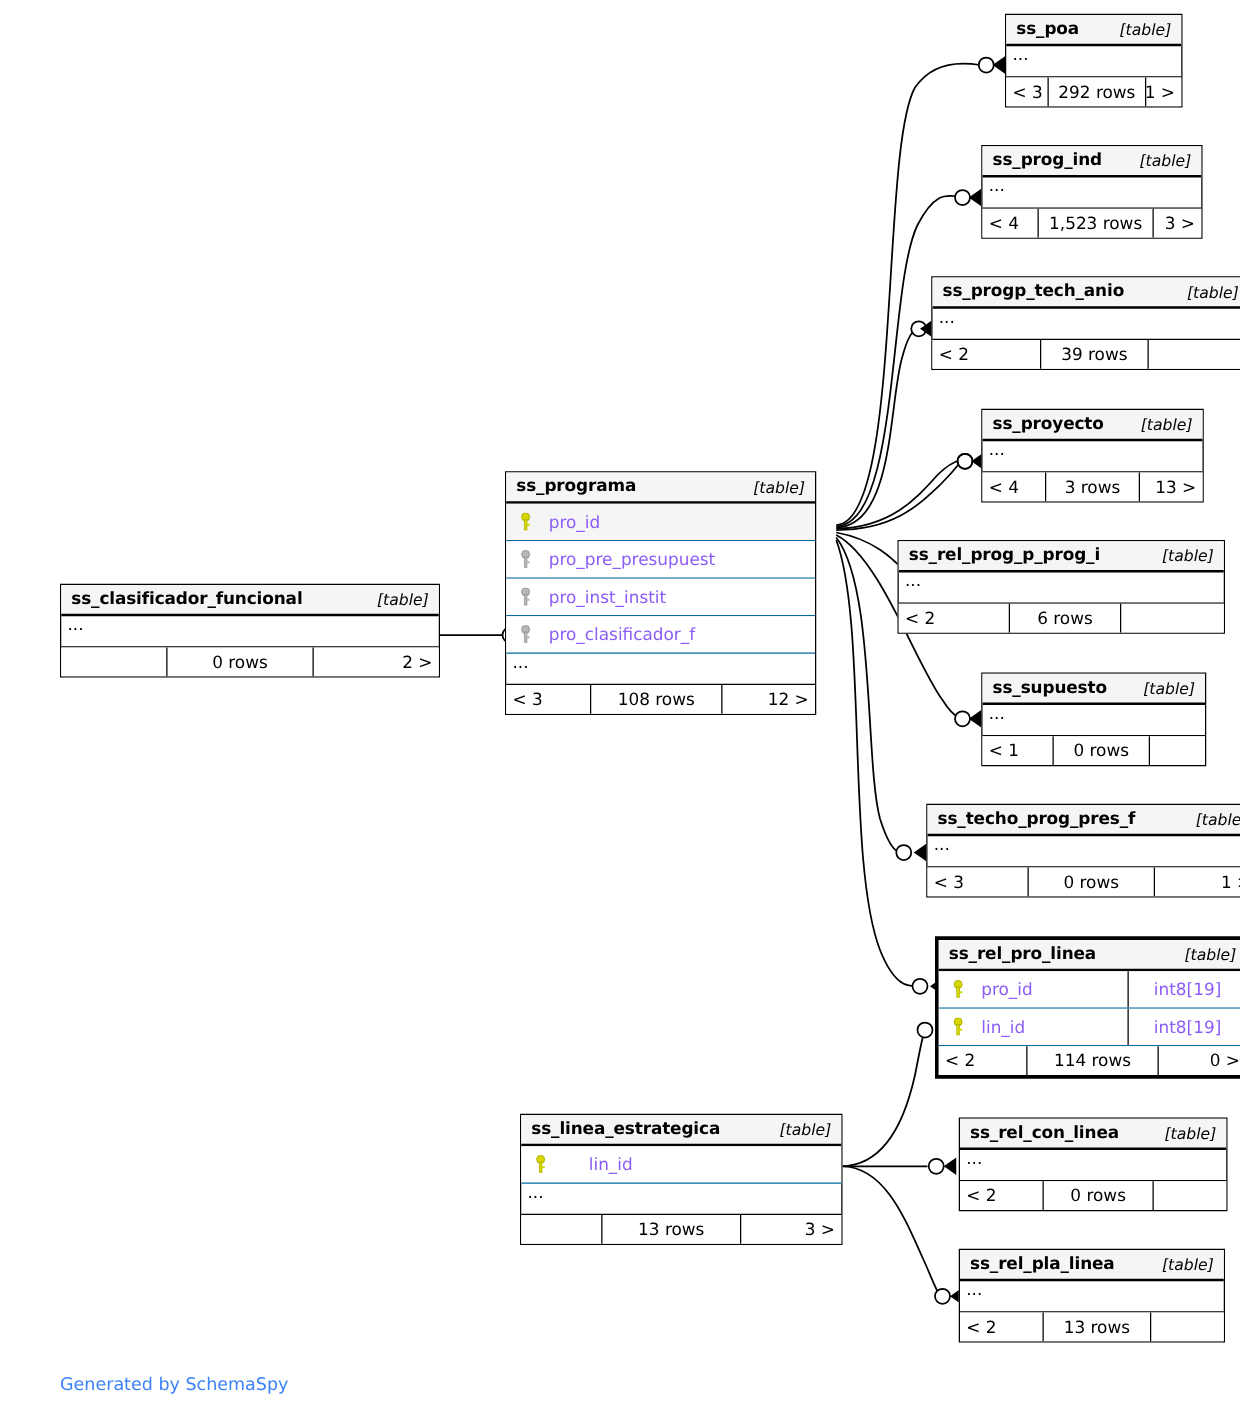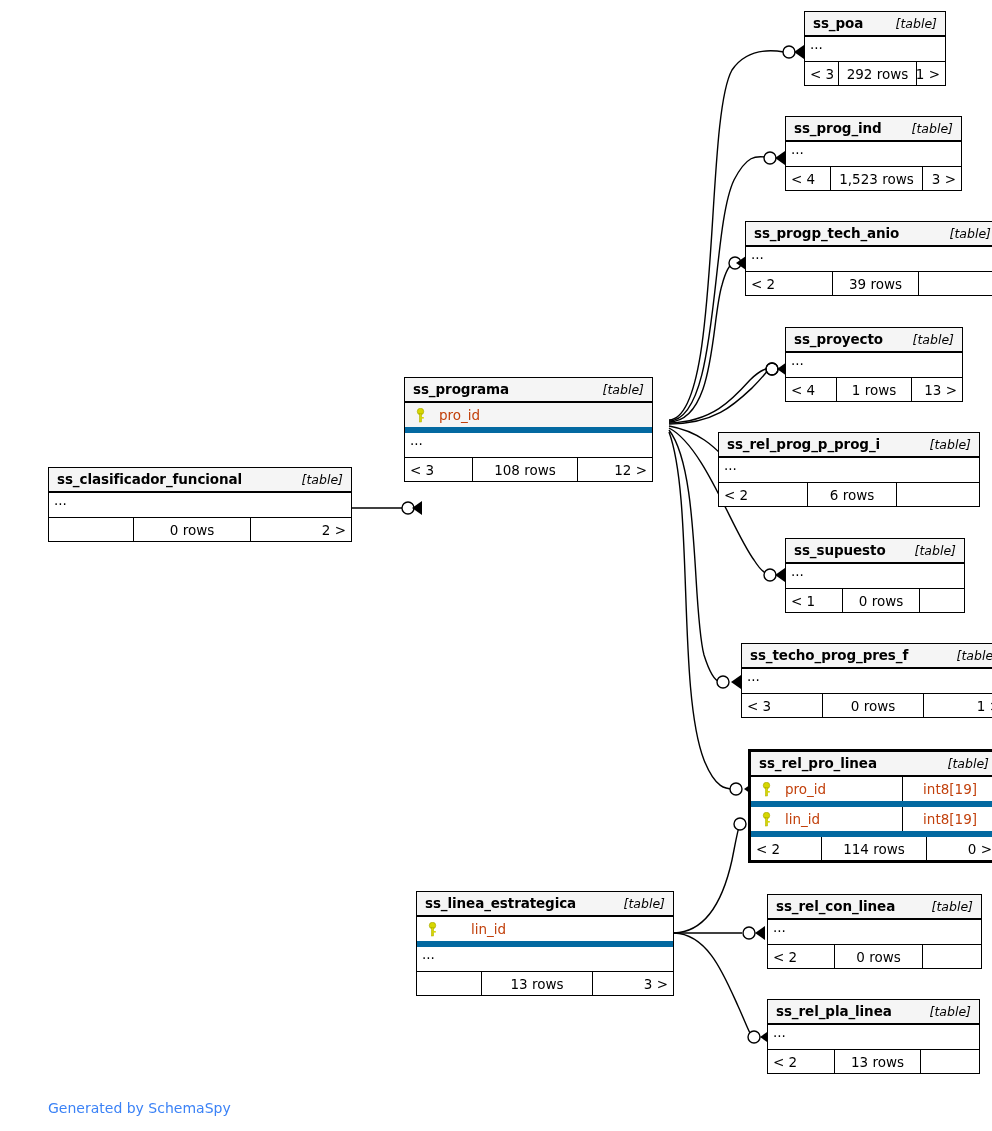--- a/index.html
+++ b/index.html
@@ -65,23 +65,23 @@
     color: #000000;
     padding-left: 12px;
     font-style: italic;
   }
 
   .tbl-col {
     display: flex;
     align-items: center;
     box-sizing: border-box;
     height: 30px;
-    border-bottom: 6px solid #0369a1;
+    border-bottom: 1px solid #0369a1;
     font-size: 13.5px;
-    color: #c2410c;
+    color: #8b5cf6;
     background: #ffffff;
   }
   .tbl-col:last-of-type { }
 
   .col-key {
     width: 22px;
     display: flex;
     align-items: center;
     justify-content: center;
     flex: 0 0 22px;
@@ -261,21 +261,21 @@
   </div>
 
   <div class="table-node" style="left:753px; top:327px; width:178px;">
     <div class="tbl-title">
       <span class="tbl-name">ss_proyecto</span>
       <span class="tbl-tag">[table]</span>
     </div>
     <div class="tbl-ellipsis">...</div>
     <div class="tbl-footer">
       <div class="ft-cell ft-left" style="width:50px;">&lt; 4</div>
-      <div class="ft-cell ft-mid">1 rows</div>
+      <div class="ft-cell ft-mid">3 rows</div>
       <div class="ft-cell ft-right" style="width:50px;">13 &gt;</div>
     </div>
   </div>
 
   <div class="table-node" style="left:686px; top:432px; width:262px;text-align:center;">
     <div class="tbl-title">
       <span class="tbl-name">ss_rel_prog_p_prog_i</span>
       <span class="tbl-tag">[table]</span>
     </div>
     <div class="tbl-ellipsis">...</div>
@@ -380,20 +380,50 @@
     <div class="tbl-col" style="background:#f5f5f5;">
       <span class="col-key">
         <svg class="key-icon" viewBox="0 0 9 15" xmlns="http://www.w3.org/2000/svg">
           <circle cx="4.5" cy="3.5" r="3.2" fill="#d7d700" stroke="#a9a900" stroke-width="0.7"></circle>
           <rect x="3.4" y="5.5" width="2.2" height="8.5" fill="#d7d700" stroke="#a9a900" stroke-width="0.5"></rect>
           <rect x="5.6" y="9" width="2.2" height="1.6" fill="#d7d700"></rect>
         </svg>
       </span>
       <span class="col-label">pro_id</span>
     </div>
+    <div class="tbl-col">
+      <span class="col-key">
+        <svg class="key-icon" viewBox="0 0 9 15" xmlns="http://www.w3.org/2000/svg">
+          <circle cx="4.5" cy="3.5" r="3.2" fill="#b8b8b8" stroke="#8f8f8f" stroke-width="0.7"></circle>
+          <rect x="3.4" y="5.5" width="2.2" height="8.5" fill="#b8b8b8" stroke="#8f8f8f" stroke-width="0.5"></rect>
+          <rect x="5.6" y="9" width="2.2" height="1.6" fill="#b8b8b8"></rect>
+        </svg>
+      </span>
+      <span class="col-label">pro_pre_presupuest</span>
+    </div>
+    <div class="tbl-col">
+      <span class="col-key">
+        <svg class="key-icon" viewBox="0 0 9 15" xmlns="http://www.w3.org/2000/svg">
+          <circle cx="4.5" cy="3.5" r="3.2" fill="#b8b8b8" stroke="#8f8f8f" stroke-width="0.7"></circle>
+          <rect x="3.4" y="5.5" width="2.2" height="8.5" fill="#b8b8b8" stroke="#8f8f8f" stroke-width="0.5"></rect>
+          <rect x="5.6" y="9" width="2.2" height="1.6" fill="#b8b8b8"></rect>
+        </svg>
+      </span>
+      <span class="col-label">pro_inst_instit</span>
+    </div>
+    <div class="tbl-col">
+      <span class="col-key">
+        <svg class="key-icon" viewBox="0 0 9 15" xmlns="http://www.w3.org/2000/svg">
+          <circle cx="4.5" cy="3.5" r="3.2" fill="#b8b8b8" stroke="#8f8f8f" stroke-width="0.7"></circle>
+          <rect x="3.4" y="5.5" width="2.2" height="8.5" fill="#b8b8b8" stroke="#8f8f8f" stroke-width="0.5"></rect>
+          <rect x="5.6" y="9" width="2.2" height="1.6" fill="#b8b8b8"></rect>
+        </svg>
+      </span>
+      <span class="col-label">pro_clasificador_f</span>
+    </div>
     <div class="tbl-ellipsis">...</div>
     <div class="tbl-footer">
       <div class="ft-cell ft-left" style="width:67px;">&lt; 3</div>
       <div class="ft-cell ft-mid">108 rows</div>
       <div class="ft-cell ft-right" style="width:74px;">12 &gt;</div>
     </div>
   </div>
 
   <div class="table-node" style="left:16px; top:467px; width:304px;">
     <div class="tbl-title">

